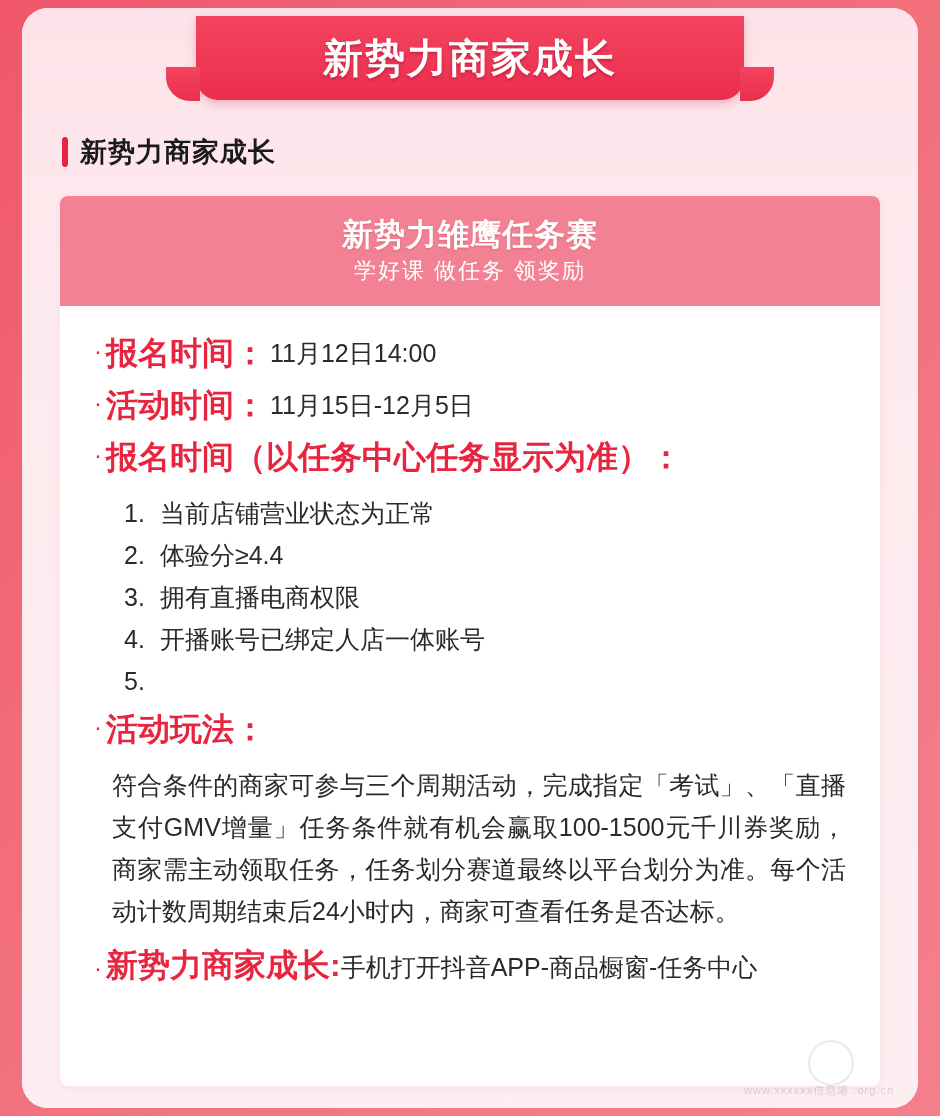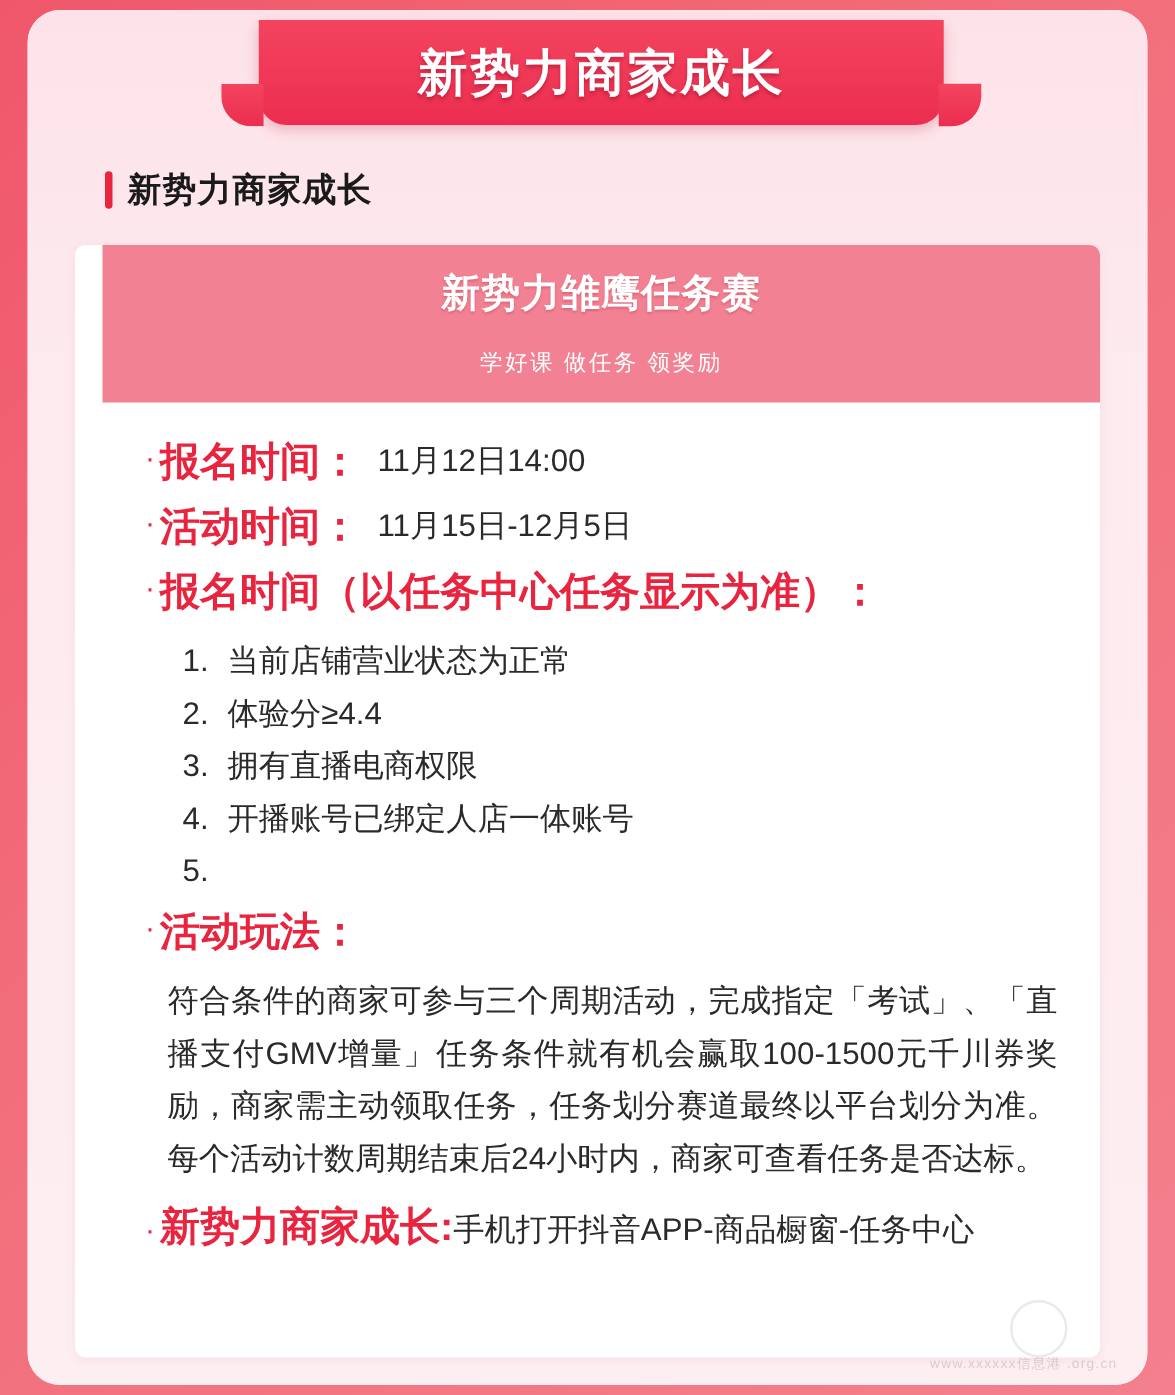--- a/index.html
+++ b/index.html
@@ -24,21 +24,21 @@
     border-radius: 26px;
     overflow: hidden;
   }
   
   .page::before {
     content: "";
     position: absolute;
     inset: 0;
     background: linear-gradient(180deg, #fde3e9 0%, #fdeaee 25%, #fdeef1 100%);
   }
-  .page > * { position: relative; padding-left: 22px; }
+  .page > * { position: relative; }
 
   
   .banner-wrap {
     height: 104px;
     display: flex;
     justify-content: center;
     align-items: flex-start;
   }
   .banner {
     margin-top: 8px;
@@ -113,22 +113,22 @@
     text-align: center;
   }
   .card-title {
     font-size: 31px;
     font-weight: bold;
     color: #ffffff;
     letter-spacing: 1px;
     text-shadow: 0 1px 2px rgba(170,40,60,0.3);
   }
   .card-sub {
-    margin-top: 22px;
-    font-size: 18px;
+    margin-top: 0;
+    font-size: 22px;
     color: #ffffff;
     letter-spacing: 2px;
   }
   .card-body {
     padding: 30px 34px 26px 34px;
   }
 
   .row {
     display: flex;
     align-items: flex-start;
@@ -145,21 +145,21 @@
     color: #e8243f;
     font-weight: bold;
     font-size: 32px;
     line-height: 34px;
     white-space: nowrap;
   }
   .value {
     color: #2a2a2a;
     font-size: 25px;
     line-height: 34px;
-    margin-left: 14px;
+    margin-left: 4px;
   }
   .value-tight {
     color: #2a2a2a;
     font-size: 25px;
     line-height: 34px;
     text-align: center;
   }
 
   .ol {
     margin: 4px 0 10px 30px;

